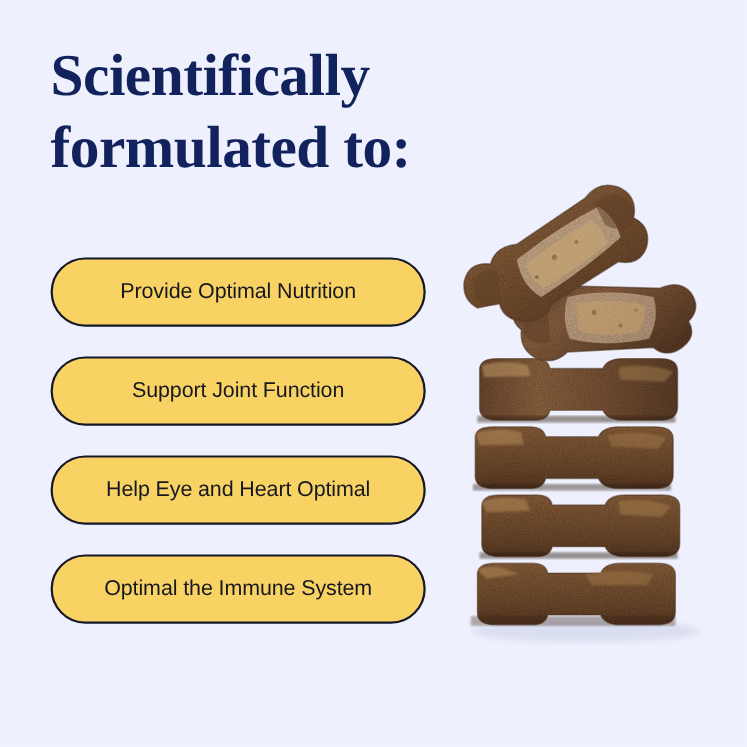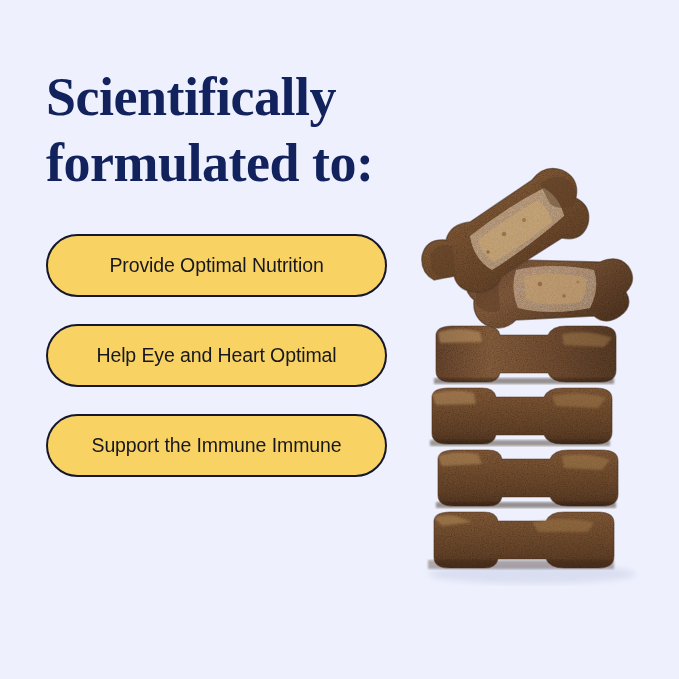--- a/index.html
+++ b/index.html
@@ -17,21 +17,21 @@
     width: 679px;
     height: 679px;
     background: #eef1fd;
     overflow: hidden;
   }
 
   
   .headline {
     position: absolute;
     left: 46px;
-    top: 64px;
+    top: 35px;
     width: 400px;
     font-family: "Liberation Serif", "DejaVu Serif", serif;
     font-size: 54px;
     line-height: 66px;
     font-weight: 700;
     color: #12225c;
     letter-spacing: -0.5px;
     white-space: pre-line;
   }
 
@@ -79,24 +79,27 @@
 <div id="page">
 
   <div class="headline">Scientifically
 formulated to:</div>
 
   <div class="pill-list">
     <div class="pill">
       <span>Provide Optimal Nutrition</span>
     </div>
     <div class="pill">
+      <span>Support Joint Function</span>
+    </div>
+    <div class="pill">
       <span>Help Eye and Heart Optimal</span>
     </div>
     <div class="pill">
-      <span>Support the Immune Immune</span>
+      <span>Optimal the Immune System</span>
     </div>
   </div>
 
   <div class="product">
     <svg viewBox="0 0 267 440" preserveAspectRatio="none">
       <defs>
         <linearGradient id="slabG" x1="0" y1="0" x2="0" y2="1">
           <stop offset="0%" stop-color="#8a5f3b"></stop>
           <stop offset="35%" stop-color="#7b5433"></stop>
           <stop offset="75%" stop-color="#6a472b"></stop>

